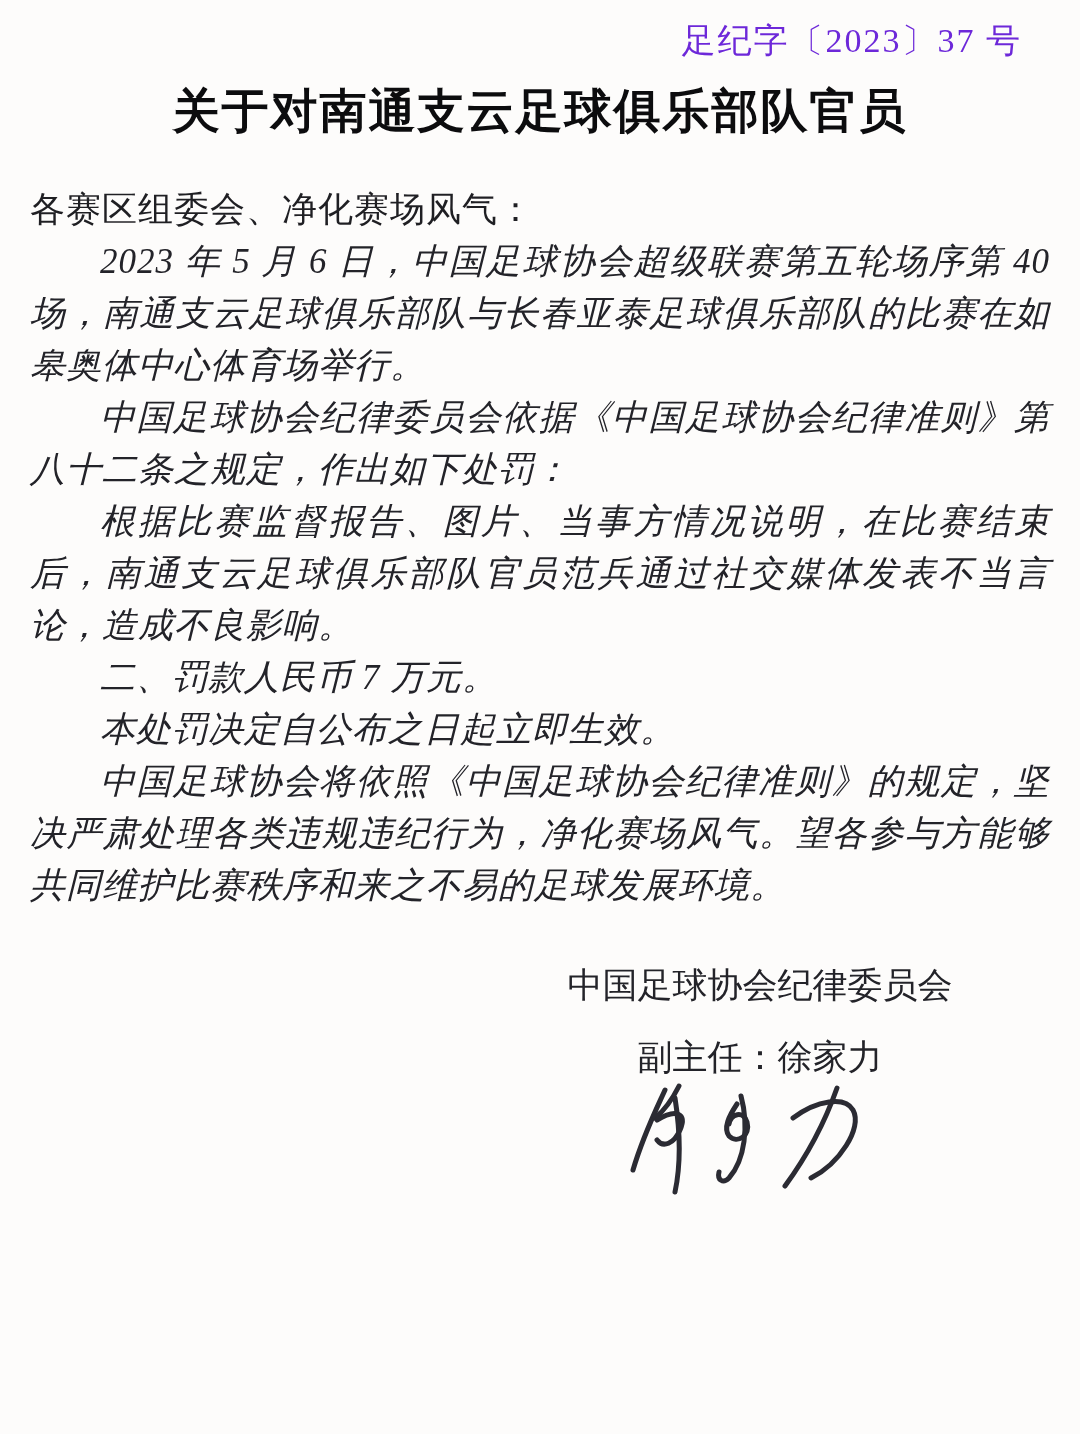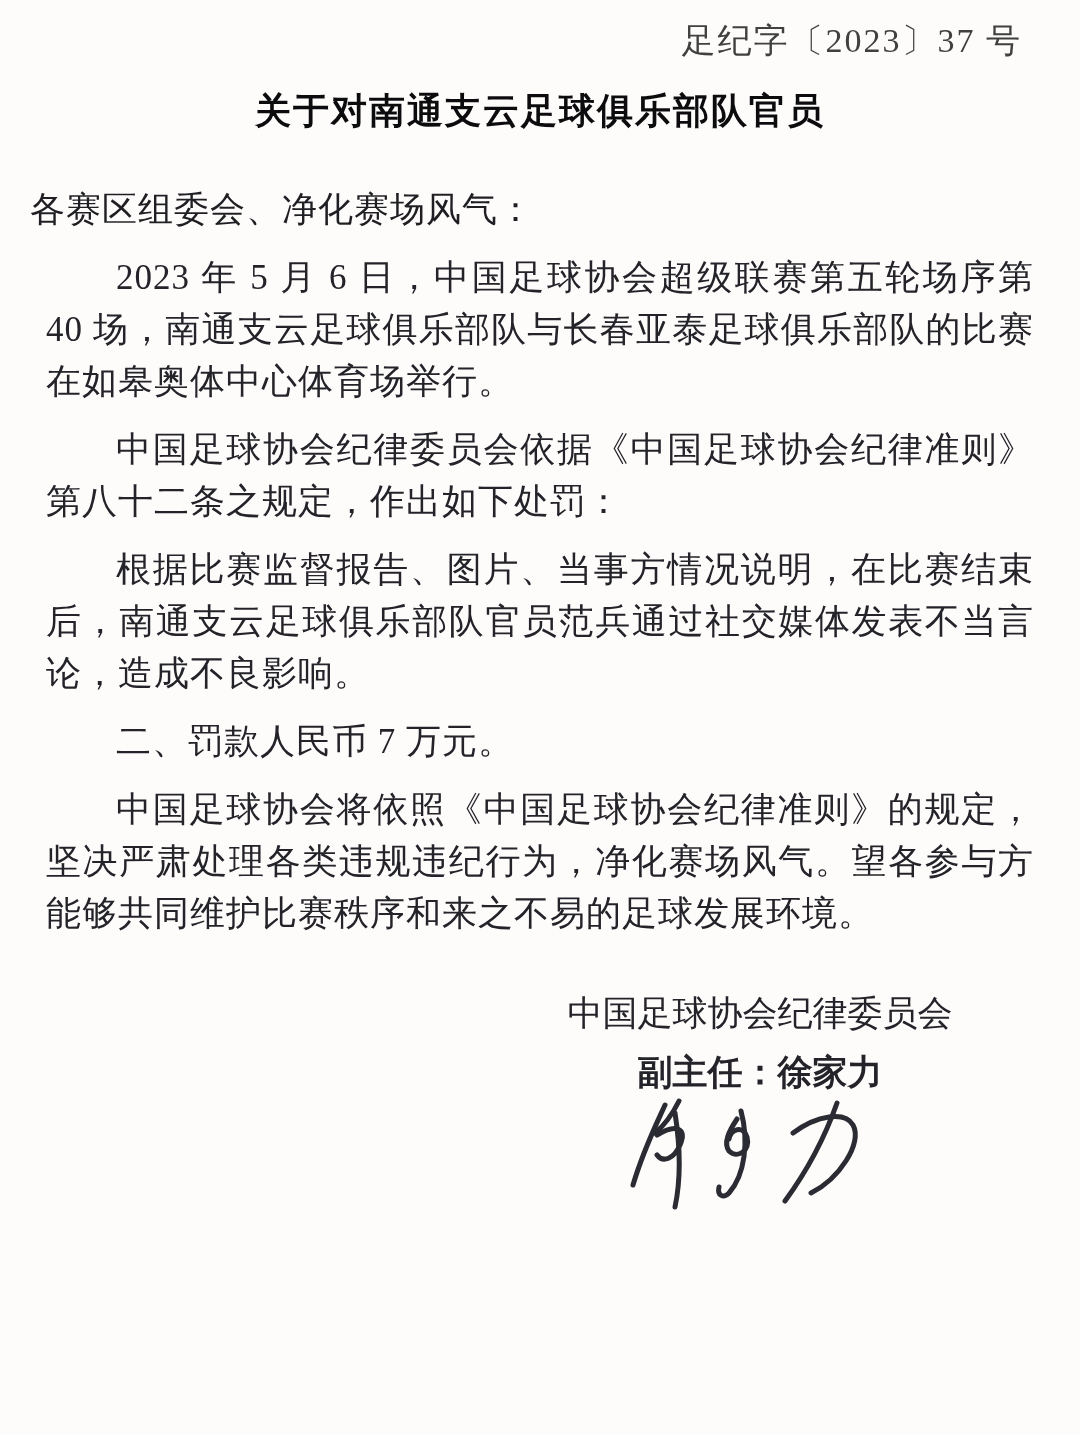--- a/index.html
+++ b/index.html
@@ -17,59 +17,60 @@
     font-family: "Liberation Serif", "DejaVu Serif", serif;
     overflow: hidden;
     box-sizing: border-box;
     padding: 18px 30px 0 30px;
   }
   .doc-number {
     text-align: right;
     padding-right: 28px;
     font-size: 34px;
     letter-spacing: 2px;
-    color: #404040;
+    color: #6d28d9;
     margin-bottom: 14px;
   }
   .title {
     margin: 0 0 40px 0;
     text-align: center;
     font-weight: bold;
-    font-size: 36px;
+    font-size: 47px;
     line-height: 66px;
     color: #0c0c0e;
     letter-spacing: 2px;
   }
   .title .title-line { display: block; }
   .salutation {
     font-size: 35px;
     line-height: 52px;
     letter-spacing: 1px;
   }
   .para {
-    margin: 16px;
+    margin: 0;
     font-size: 35px;
     line-height: 52px;
     text-indent: 2em;
     text-align: justify;
     letter-spacing: 1px;
     color: #232329;
+    font-style: italic;
   }
   .sign-block {
     position: relative;
     margin-top: 48px;
     margin-left: 500px;
     width: 460px;
     text-align: center;
     font-size: 35px;
     line-height: 52px;
     color: #232329;
   }
   .sign-org    { white-space: nowrap; }
-  .sign-title  { white-space: nowrap; margin-top: 7px; font-weight: bold; }
+  .sign-title  { white-space: nowrap; margin-top: 20px; }
   .sign-svg {
     display: block;
     margin: -6px auto -10px auto;
   }
 </style>
 </head>
 <body>
 
 <div class="page">
 
@@ -78,20 +79,21 @@
   <h1 class="title">
     <span class="title-line">关于对南通支云足球俱乐部队官员</span>
   </h1>
 
   <div class="salutation">各赛区组委会、净化赛场风气：</div>
 
   <p class="para">2023 年 5 月 6 日，中国足球协会超级联赛第五轮场序第 40 场，南通支云足球俱乐部队与长春亚泰足球俱乐部队的比赛在如皋奥体中心体育场举行。</p>
   <p class="para">中国足球协会纪律委员会依据《中国足球协会纪律准则》第八十二条之规定，作出如下处罚：</p>
   <p class="para">根据比赛监督报告、图片、当事方情况说明，在比赛结束后，南通支云足球俱乐部队官员范兵通过社交媒体发表不当言论，造成不良影响。</p>
   <p class="para">二、罚款人民币 7 万元。</p>
+  <p class="para">本处罚决定自公布之日起立即生效。</p>
   <p class="para">中国足球协会将依照《中国足球协会纪律准则》的规定，坚决严肃处理各类违规违纪行为，净化赛场风气。望各参与方能够共同维护比赛秩序和来之不易的足球发展环境。</p>
 
   <div class="sign-block">
     <div class="sign-org">中国足球协会纪律委员会</div>
     <div class="sign-title">副主任：徐家力</div>
 
     <svg class="sign-svg" width="270" height="122" viewBox="0 0 270 122" fill="none" xmlns="http://www.w3.org/2000/svg">
       <g stroke="#2b2b33" stroke-width="5" stroke-linecap="round" fill="none">
 
         <path d="M40,12 C30,34 18,58 8,92"></path>

